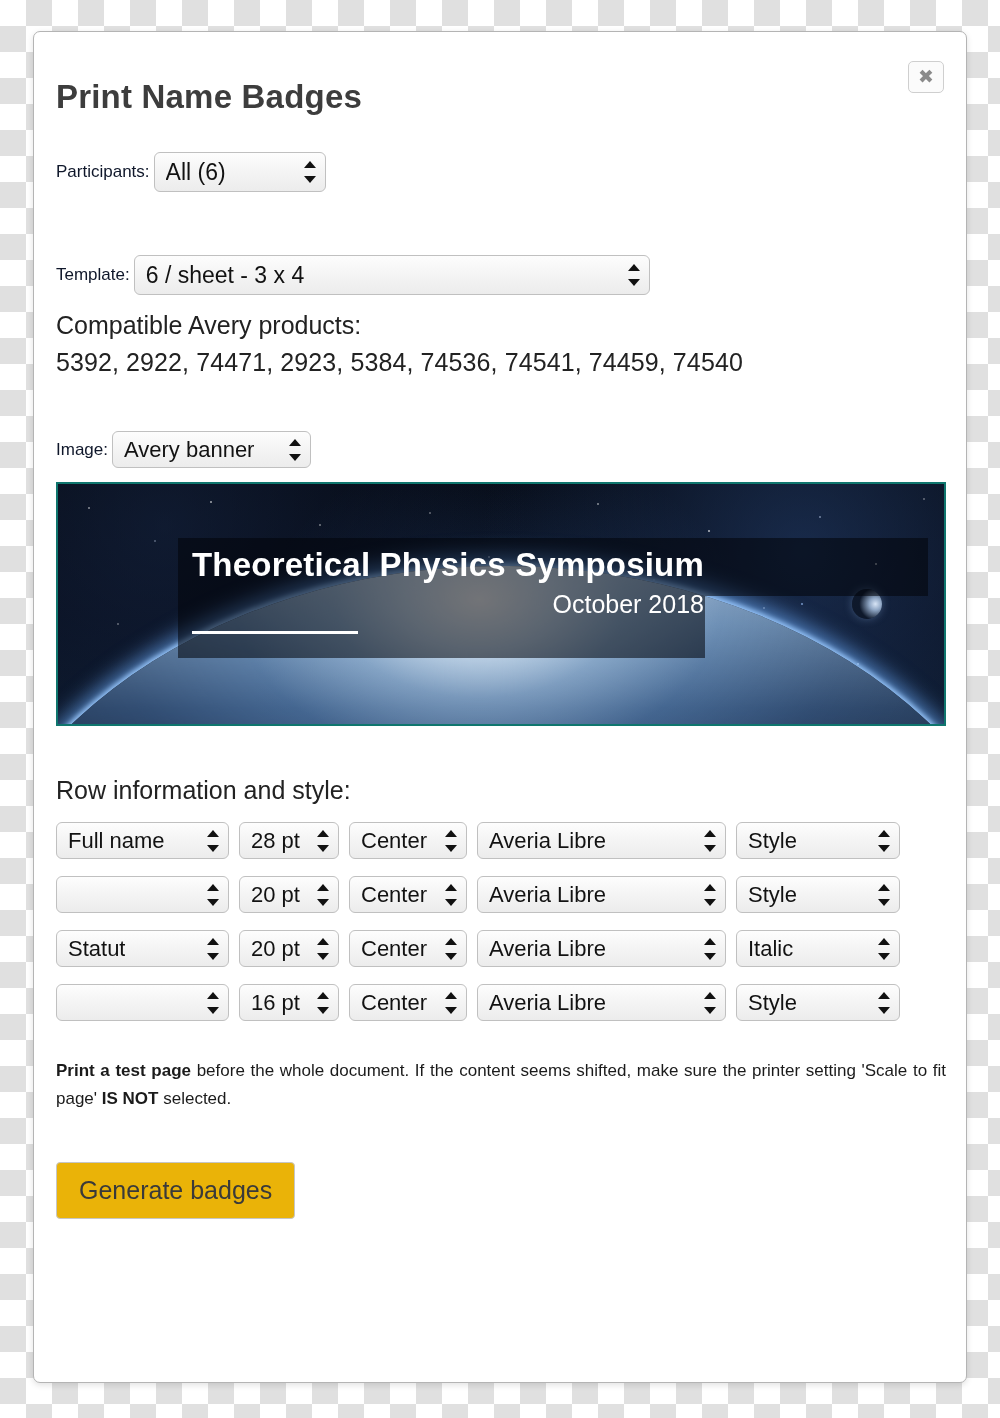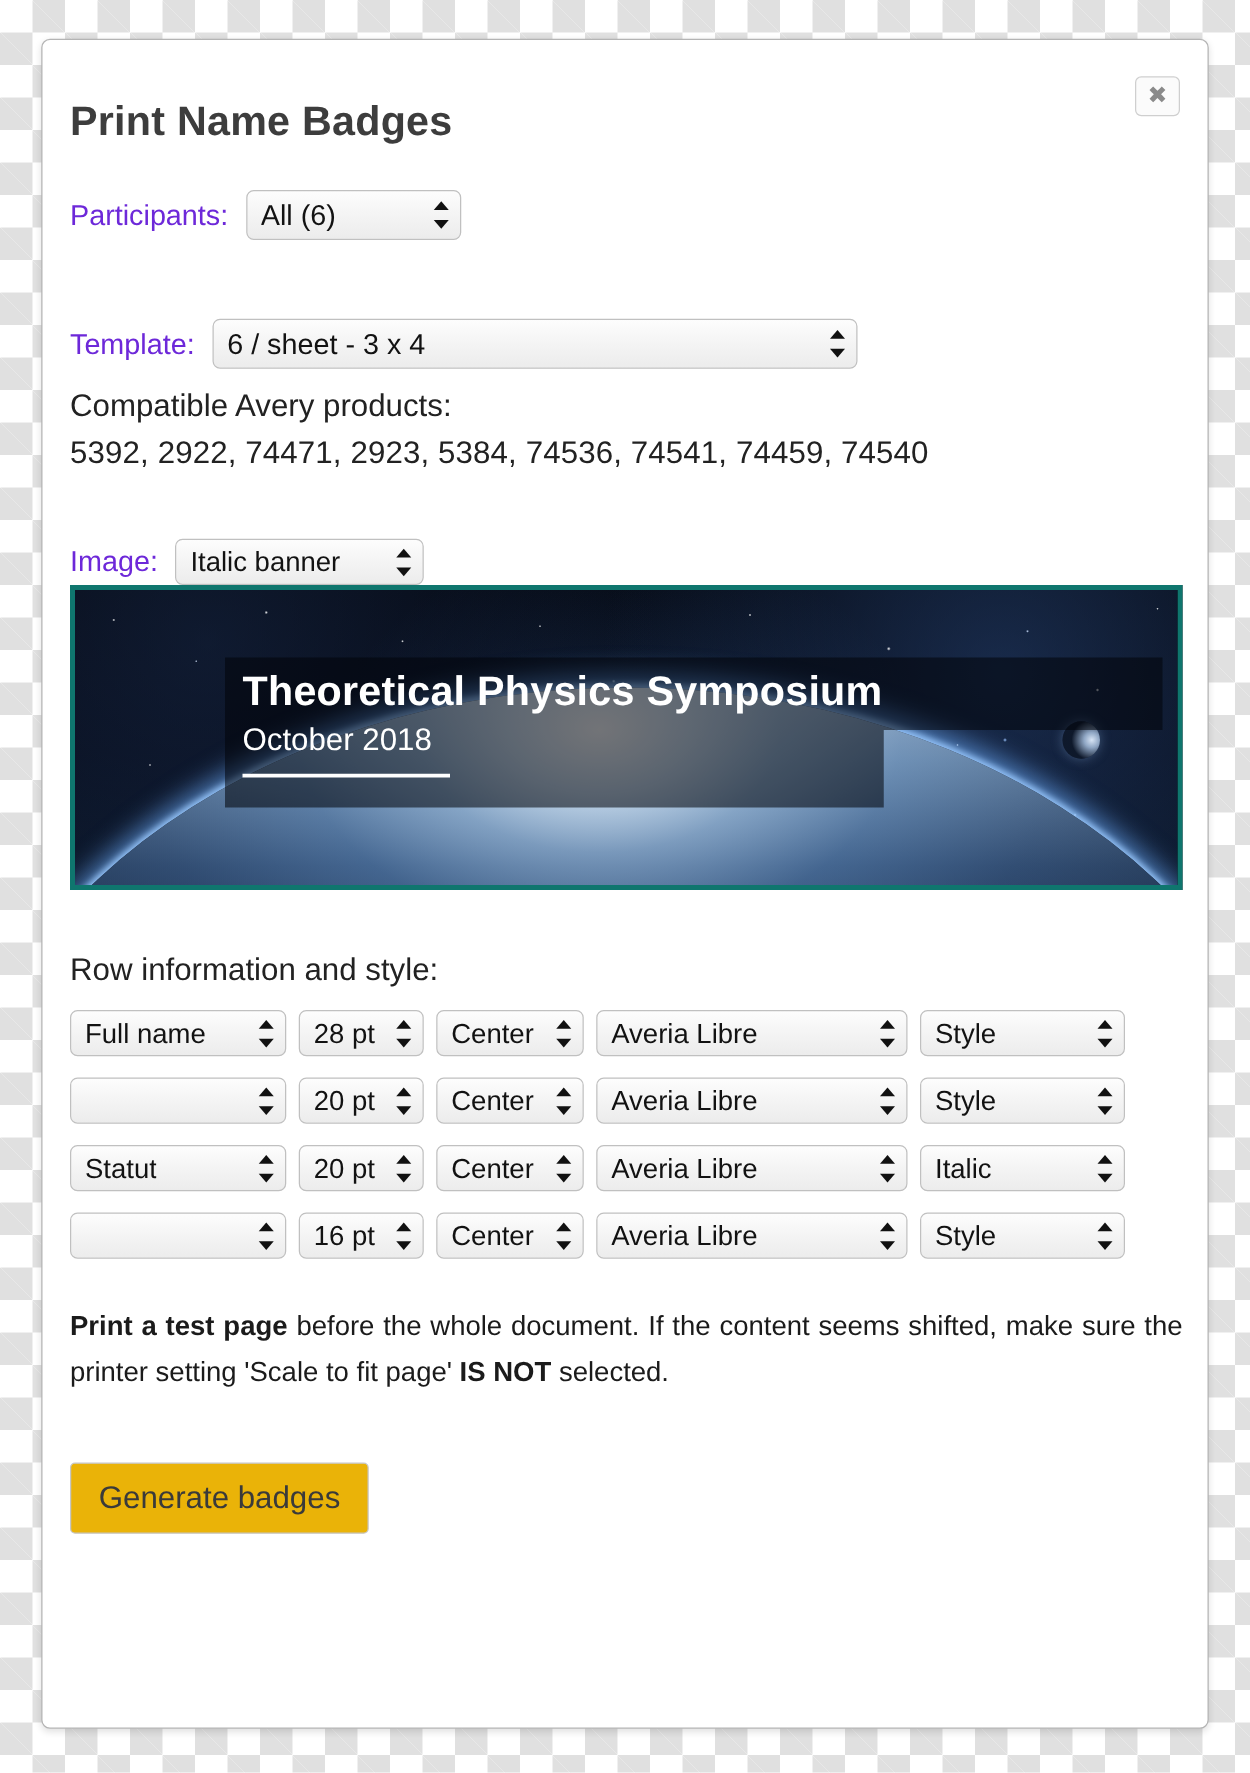--- a/index.html
+++ b/index.html
@@ -67,23 +67,23 @@
     color: #3d3d3d;
     letter-spacing: 0.2px;
   }
 
   
   .field-row {
     display: flex;
     align-items: center;
   }
   .field-label {
-    font-size: 23px;
-    color: #6d28d9;
-    margin-right: 14px;
+    font-size: 17px;
+    color: #0f172a;
+    margin-right: 4px;
     white-space: nowrap;
   }
 
   
   .sel {
     position: relative;
     display: inline-flex;
     align-items: center;
     box-sizing: border-box;
     background: linear-gradient(to bottom, #fdfdfd 0%, #f4f4f4 50%, #ececec 100%);
@@ -147,26 +147,28 @@
     margin-top: 8px;
     letter-spacing: 0.1px;
   }
 
   #image-row { margin-top: 54px; }
   #image-select { width: 199px; height: 37px; font-size: 22px; }
 
   
   .banner {
     position: relative;
+    margin-top: 14px;
     width: 890px;
     height: 244px;
     overflow: hidden;
     background: #03060f;
-    border: 4px solid #0f766e;
+    border: 2px solid #0f766e;
     box-sizing: border-box;
+    text-align: right;
   }
   .sky {
     position: absolute;
     inset: 0;
     background:
       radial-gradient(circle at 84% 28%, rgba(40,70,120,0.55) 0%, rgba(10,18,34,0) 42%),
       radial-gradient(circle at 12% 18%, rgba(26,44,78,0.5) 0%, rgba(8,14,26,0) 45%),
       radial-gradient(circle at 50% 95%, rgba(60,110,180,0.35) 0%, rgba(4,8,16,0) 55%),
       linear-gradient(to bottom, #04070f 0%, #060b18 55%, #0a1526 100%);
   }
@@ -286,21 +288,21 @@
   .style-row .sel { height: 37px; font-size: 22px; }
   .w-field { width: 173px; }
   .w-size  { width: 100px; }
   .w-align { width: 118px; }
   .w-font  { width: 249px; }
   .w-style { width: 164px; }
 
   
   .note {
     margin-top: 36px;
-    font-size: 22px;
+    font-size: 17px;
     color: #1b1b1b;
     line-height: 1.66;
     text-align: justify;
     width: 890px;
   }
   .note b { font-weight: bold; }
 
   
   .generate-btn {
     margin-top: 32px;
@@ -343,21 +345,21 @@
       </div>
     </div>
 
     <div class="avery-title">Compatible Avery products:</div>
     <div class="avery-list">5392, 2922, 74471, 2923, 5384, 74536, 74541, 74459, 74540</div>
 
     
     <div class="field-row" id="image-row">
       <span class="field-label">Image:</span>
       <div class="sel" id="image-select">
-        <span class="sel-text">Italic banner</span>
+        <span class="sel-text">Avery banner</span>
         <span class="arrows"></span>
       </div>
     </div>
 
     
     <div class="banner">
       <div class="sky"></div>
       <div class="stars"></div>
       <div class="moon"></div>
       <div class="earth">

